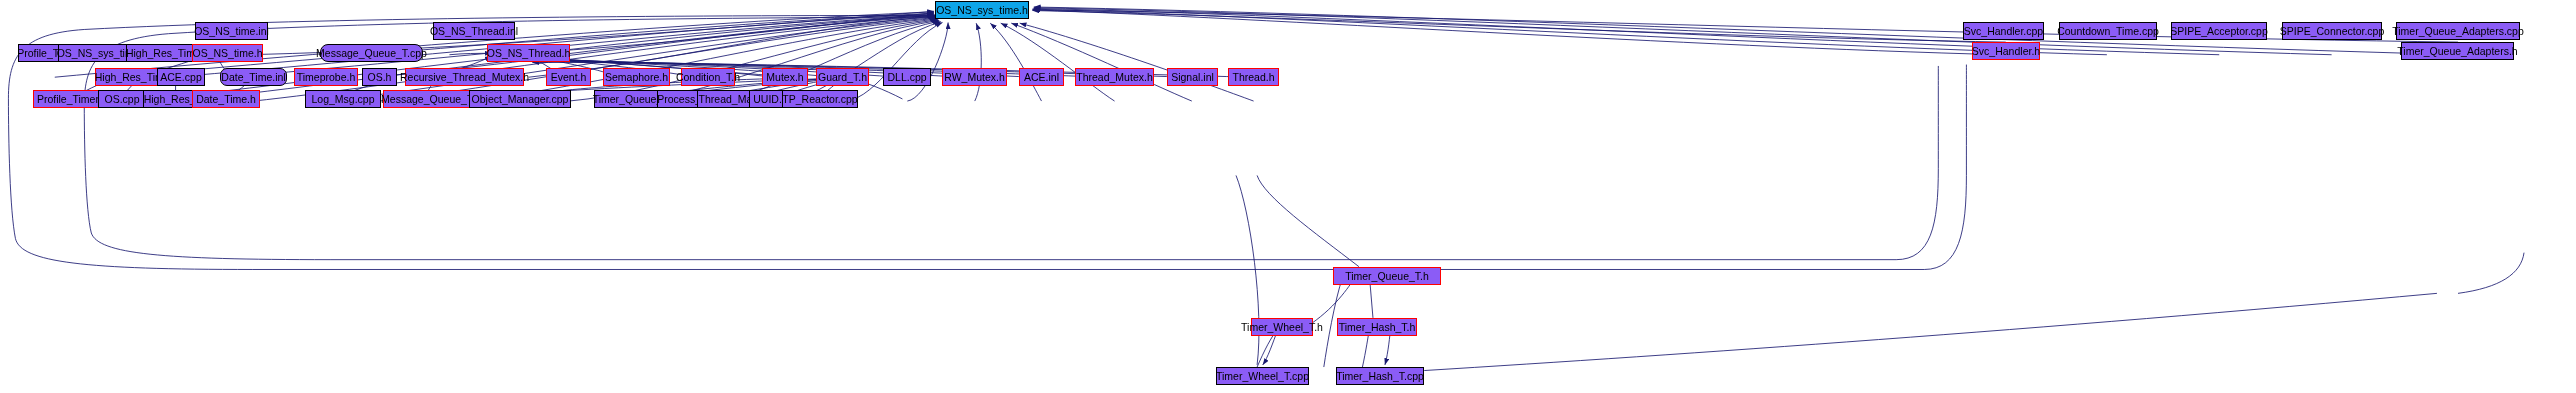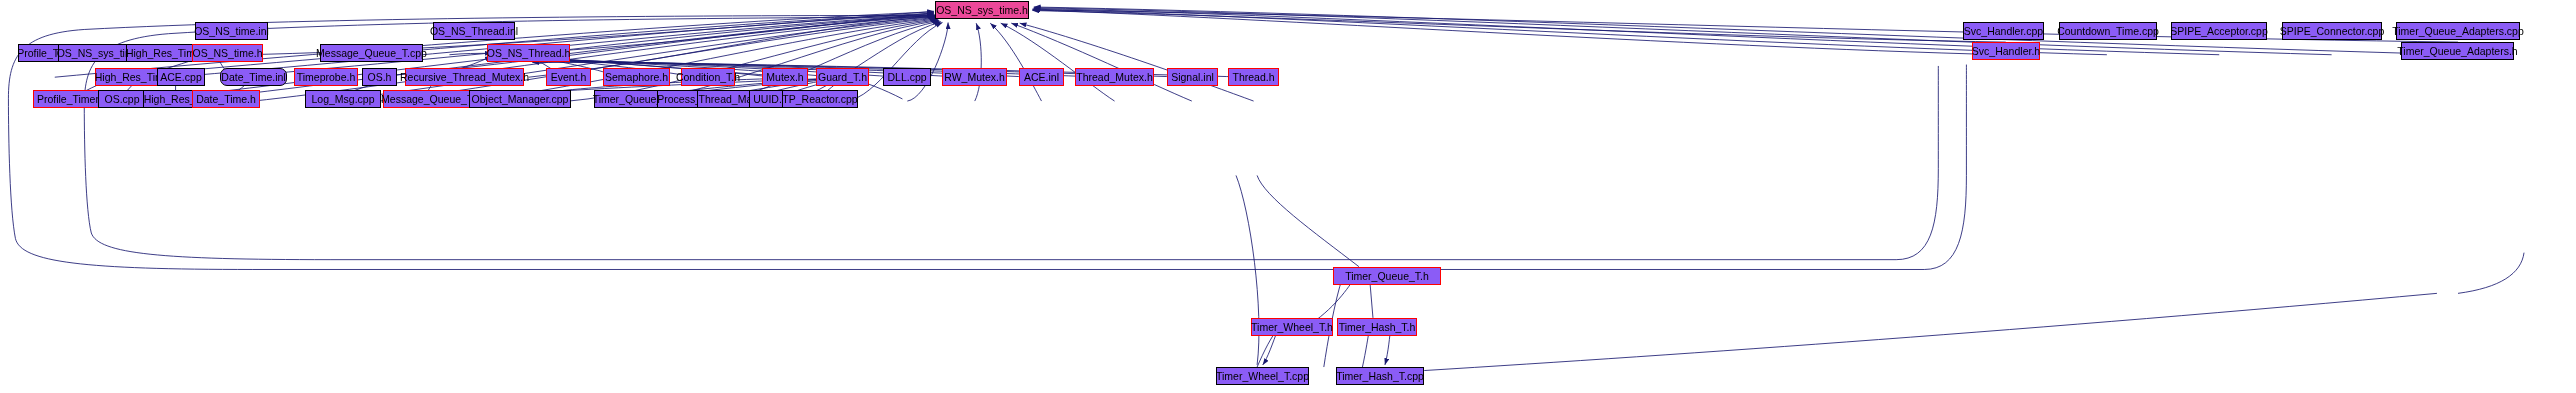--- a/index.html
+++ b/index.html
@@ -43,21 +43,21 @@
     align-items: center;
     justify-content: center;
     height: 18px;
     padding: 0 4.9px;
     cursor: pointer;
   }
   .gnode.red {
     border-color: #ff0000;
   }
   .gnode.root {
-    background: #ec4899;
+    background: #0ea5e9;
     border-color: #000000;
     border-width: 0.7px;
   }
   .gnode .lbl {
     pointer-events: none;
   }
 </style>
 </head>
 <body>
 
@@ -203,21 +203,21 @@
       </div>
       <div class="gnode" style="left: 58px; top: 44px; width: 100px;">
         <span class="lbl">OS_NS_sys_time.cpp</span>
       </div>
       <div class="gnode" style="left: 126px; top: 44px; width: 91px;">
         <span class="lbl">High_Res_Timer.inl</span>
       </div>
       <div class="gnode red" style="left: 192px; top: 44px; width: 71px;">
         <span class="lbl">OS_NS_time.h</span>
       </div>
-      <div class="gnode" style="left: 320px; top: 44px; width: 103px;">
+      <div class="gnode" style="left: 320px; top: 44px; width: 103px; border-radius: 8px;">
         <span class="lbl">Message_Queue_T.cpp</span>
       </div>
       <div class="gnode red" style="left: 487px; top: 44px; width: 83px;">
         <span class="lbl">OS_NS_Thread.h</span>
       </div>
       <div class="gnode red" style="left: 95px; top: 68px; width: 86px;">
         <span class="lbl">High_Res_Timer.h</span>
       </div>
       <div class="gnode" style="left: 157px; top: 68px; width: 48px;">
         <span class="lbl">ACE.cpp</span>
@@ -299,21 +299,21 @@
       </div>
       <div class="gnode" style="left: 749px; top: 90px; width: 54px;">
         <span class="lbl">UUID.cpp</span>
       </div>
       <div class="gnode" style="left: 782px; top: 90px; width: 76px;">
         <span class="lbl">TP_Reactor.cpp</span>
       </div>
       <div class="gnode red" style="left: 1333px; top: 267px; width: 108px;">
         <span class="lbl">Timer_Queue_T.h</span>
       </div>
-      <div class="gnode red" style="left: 1251px; top: 318px; width: 82px;">
+      <div class="gnode red" style="left: 1251px; top: 318px; width: 62px;">
         <span class="lbl">Timer_Wheel_T.h</span>
       </div>
       <div class="gnode red" style="left: 1337px; top: 318px; width: 80px;">
         <span class="lbl">Timer_Hash_T.h</span>
       </div>
       <div class="gnode" style="left: 1216px; top: 367px; width: 93px;">
         <span class="lbl">Timer_Wheel_T.cpp</span>
       </div>
       <div class="gnode" style="left: 1336px; top: 367px; width: 88px;">
         <span class="lbl">Timer_Hash_T.cpp</span>

